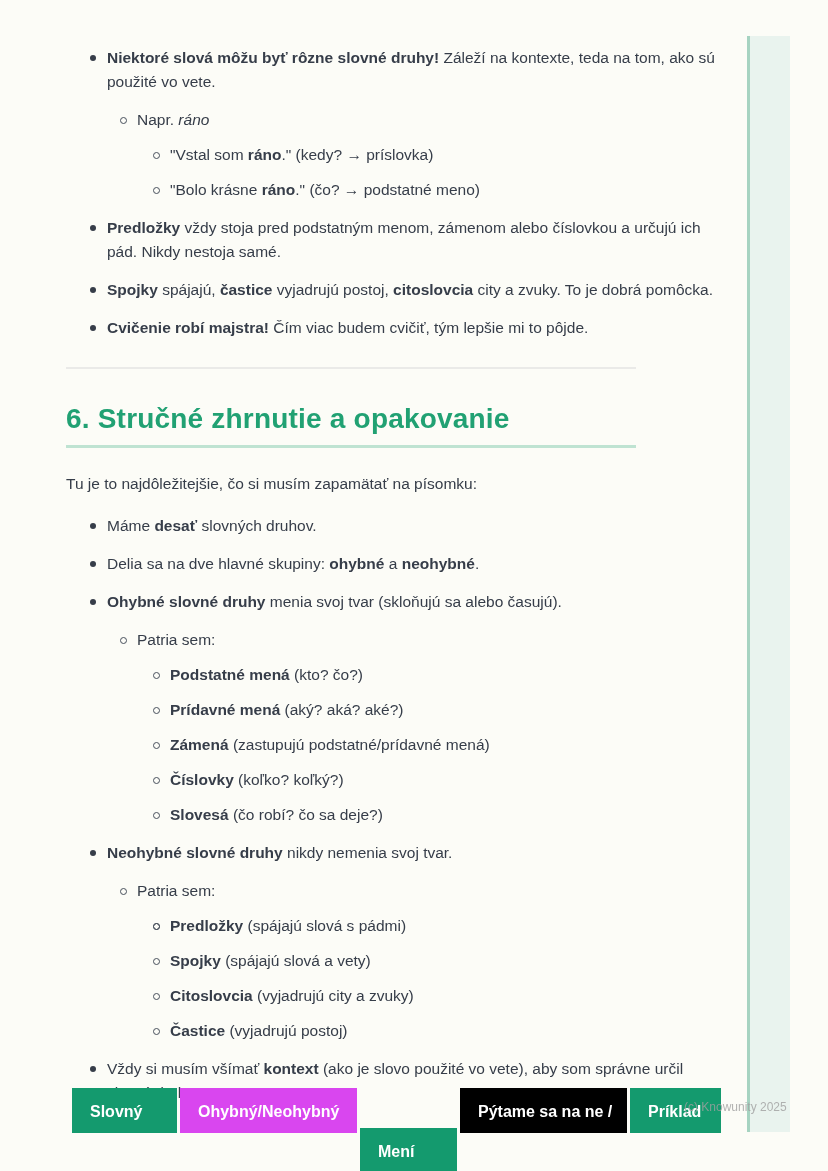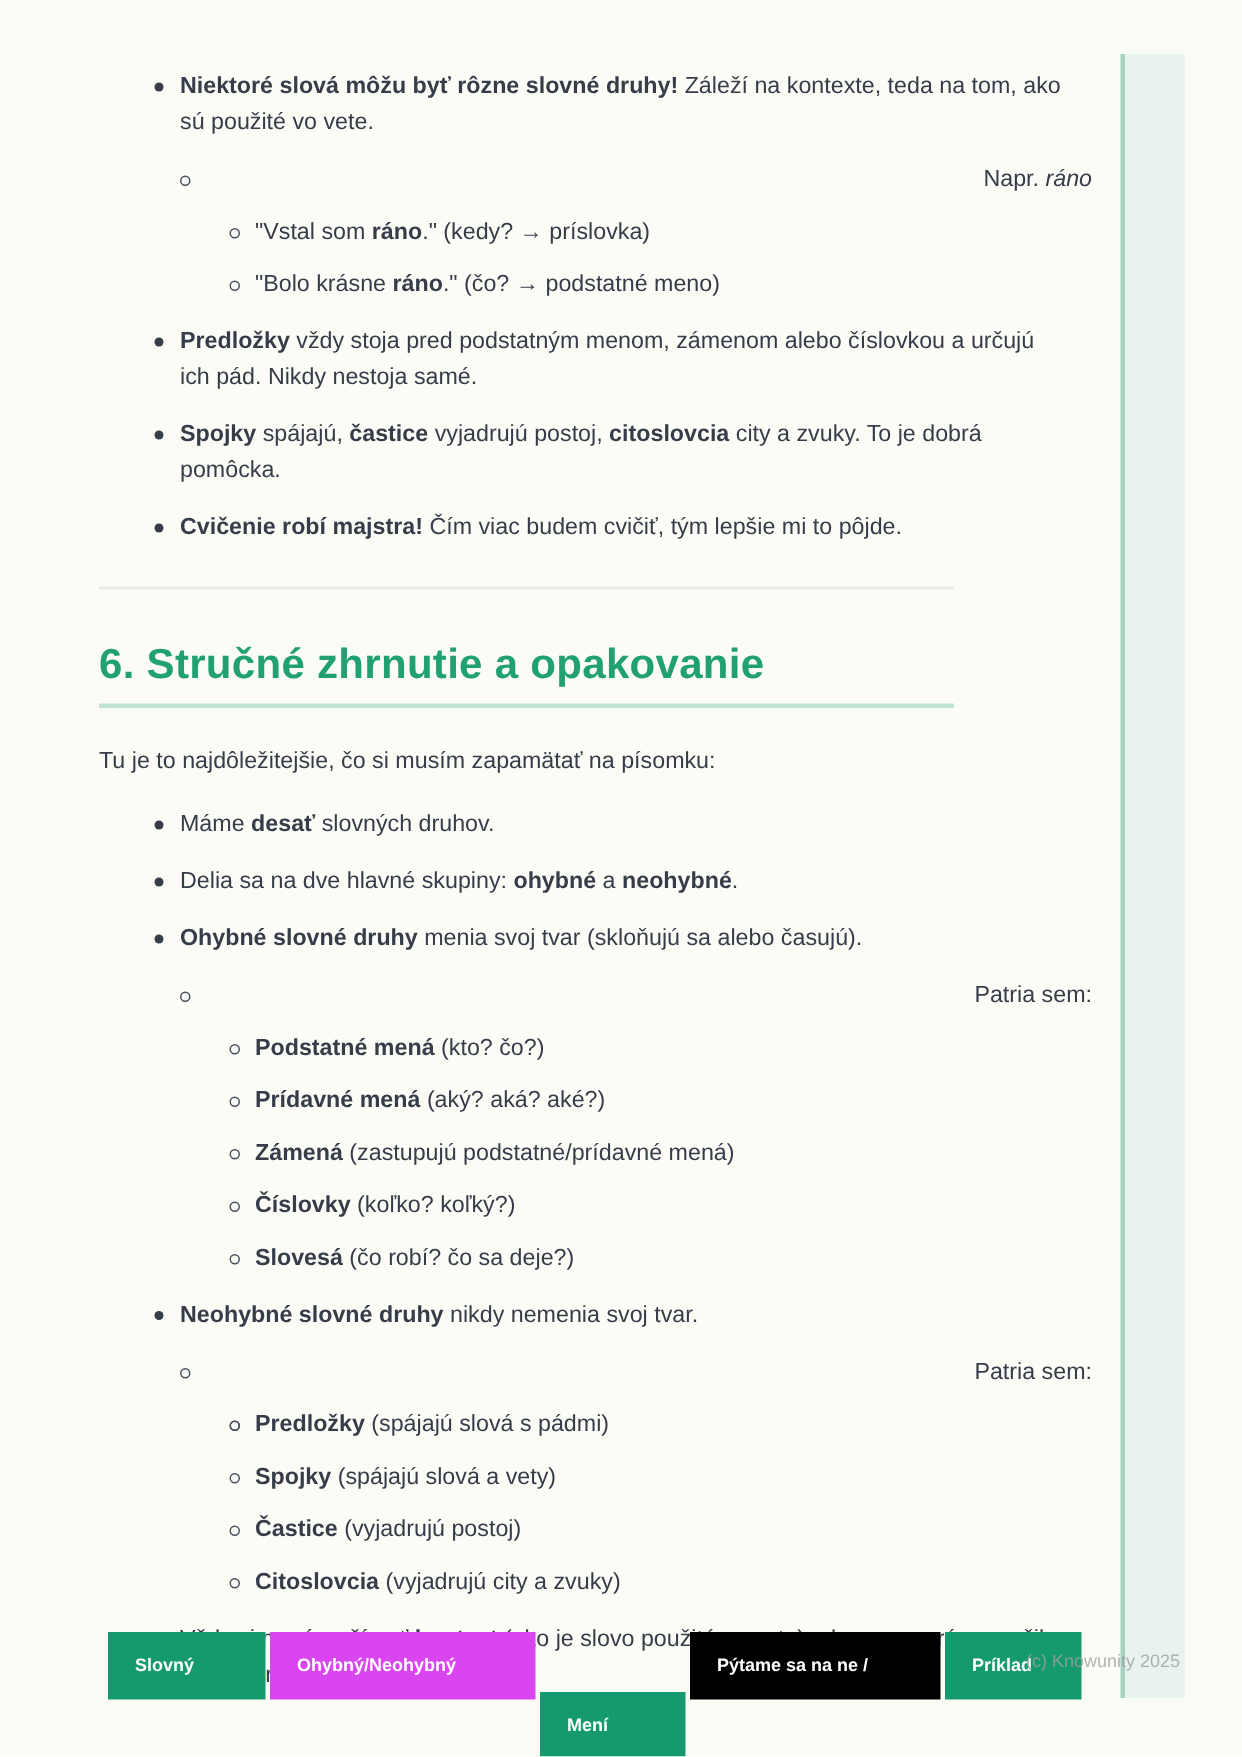--- a/index.html
+++ b/index.html
@@ -28,23 +28,23 @@
   .li{position:relative;}
   .li-text{display:block;}
   .b{font-weight:bold;}
   .i{font-style:italic;}
   .marker{
     position:absolute;top:9px;
     width:6px;height:6px;border-radius:50%;
   }
   .disc{background:#363d49;}
   .circle{width:5px;height:5px;border:1.5px solid #48505c;background:transparent;}
-  .level-1{padding-left:37px;margin:14px 17px;}
+  .level-1{padding-left:37px;margin:14px 4px;}
   .level-1 .marker{left:20px;}
-  .level-2{padding-left:71px;margin:3px 0 4px;text-align:right;}
+  .level-2{padding-left:71px;margin:3px 0 4px;}
   .level-2 .marker{left:54px;}
   .level-3{padding-left:104px;margin:11px 0;}
   .level-3 .marker{left:87px;}
   .divider{
     width:570px;height:2px;border:0;
     background:#eaeae8;
     margin:27px 0 0 0;
   }
   .section-heading{
     width:570px;
@@ -61,21 +61,21 @@
     position:absolute;
     left:72px;top:1088px;
     display:flex;
     gap:3px;
   }
   .th{
     height:45px;
     background:#149a6e;
     color:#ffffff;
     font-weight:bold;
-    font-size:12px;
+    font-size:16px;
     padding:15px 0 0 18px;
     box-sizing:border-box;
     white-space:nowrap;
     overflow:hidden;
   }
   .watermark{
     position:absolute;
     left:684px;top:1100px;
     font-size:12px;
     color:#a0a0a0;
@@ -181,25 +181,25 @@
         <div class="li level-3">
           <span class="marker circle"></span>
           <span class="li-text"><span class="b">Predložky</span><span> (spájajú slová s pádmi)</span></span>
         </div>
         <div class="li level-3">
           <span class="marker circle"></span>
           <span class="li-text"><span class="b">Spojky</span><span> (spájajú slová a vety)</span></span>
         </div>
         <div class="li level-3">
           <span class="marker circle"></span>
+          <span class="li-text"><span class="b">Citoslovcia</span><span> (vyjadrujú city a zvuky)</span></span>
+        </div>
+        <div class="li level-3">
+          <span class="marker circle"></span>
           <span class="li-text"><span class="b">Častice</span><span> (vyjadrujú postoj)</span></span>
-        </div>
-        <div class="li level-3">
-          <span class="marker circle"></span>
-          <span class="li-text"><span class="b">Citoslovcia</span><span> (vyjadrujú city a zvuky)</span></span>
         </div>
         <div class="li level-1">
           <span class="marker disc"></span>
           <span class="li-text"><span>Vždy si musím všímať </span><span class="b">kontext</span><span> (ako je slovo použité vo vete), aby som správne určil slovný druh.</span></span>
         </div>
       </div>
 
   </div>
 
   <div class="summary-table">

